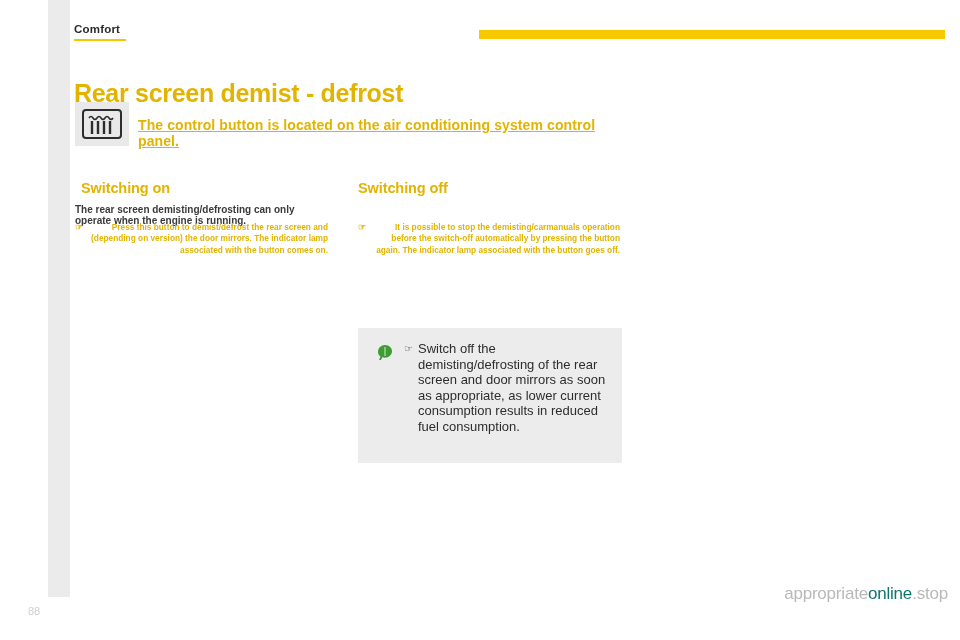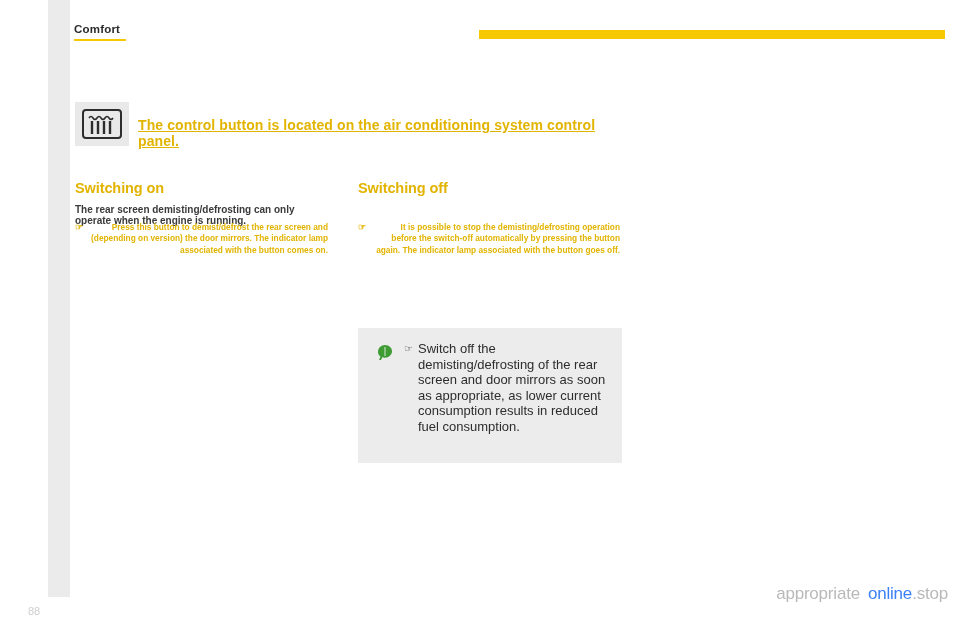--- a/index.html
+++ b/index.html
@@ -94,21 +94,21 @@
   .icon-box svg { display: block; }
 
   
   .col-head {
     position: absolute;
     font-size: 14.5px;
     font-weight: bold;
     color: #e2b400;
     letter-spacing: -0.1px;
   }
-  .col-head.left { left: 75px; top: 168px; }
+  .col-head.left { left: 81px; top: 168px; }
   .col-head.right { left: 358px; top: 168px; text-align: right; }
 
   
   .para {
     position: absolute;
     font-size: 10px;
     line-height: 11.4px;
     font-weight: bold;
     color: #3a3a3a;
   }
@@ -180,34 +180,35 @@
     color: #cfcfcf;
   }
   .watermark {
     position: absolute;
     right: 12px;
     bottom: 4px;
     font-size: 17px;
     color: #b9b9b9;
     letter-spacing: -0.2px;
   }
-  .watermark .bold { color: #3b82f6; margin-left: 8px; }
+  .watermark .bold { color: #0f766e; }
 </style>
 </head>
 <body>
 
 <div class="page">
 
   <div class="left-bar"></div>
 
   <div class="header-rule"></div>
 
   <div class="chapter-title">Comfort</div>
   <div class="chapter-underline"></div>
 
+  <h1 class="main-heading">Rear screen demist - defrost</h1>
 
   <div class="icon-box">
     <svg width="40" height="30" viewBox="0 0 40 30" aria-hidden="true">
       <rect x="1" y="1" width="38" height="28" rx="3" ry="3" fill="none" stroke="#2d2d2d" stroke-width="2"></rect>
       <path d="M7 9 q2 -3 4 0 q2 3 4 0 q2 -3 4 0 q2 3 4 0 q2 -3 4 0 q2 3 4 0" fill="none" stroke="#2d2d2d" stroke-width="1.6"></path>
       <line x1="10" y1="12" x2="10" y2="25" stroke="#2d2d2d" stroke-width="2.4"></line>
       <line x1="16" y1="12" x2="16" y2="25" stroke="#2d2d2d" stroke-width="2.4"></line>
       <line x1="22" y1="12" x2="22" y2="25" stroke="#2d2d2d" stroke-width="2.4"></line>
       <line x1="28" y1="12" x2="28" y2="25" stroke="#2d2d2d" stroke-width="2.4"></line>
     </svg>
@@ -218,21 +219,21 @@
   <h2 class="col-head left">Switching on</h2>
   <p class="para left">The rear screen demisting/defrosting can only operate when the engine is running.</p>
   <div class="bullet left">
     <span class="hand">☞</span>
     <span class="btext">Press this button to demist/defrost the rear screen and (depending on version) the door mirrors. The indicator lamp associated with the button comes on.</span>
   </div>
 
   <h2 class="col-head right">Switching off</h2>
   <div class="bullet right">
     <span class="hand">☞</span>
-    <span class="btext">It is possible to stop the demisting/defrosting operation before the switch-off automatically by pressing the button again. The indicator lamp associated with the button goes off.</span>
+    <span class="btext">It is possible to stop the demisting/carmanuals operation before the switch-off automatically by pressing the button again. The indicator lamp associated with the button goes off.</span>
   </div>
 
   <div class="tip-box">
     <div class="tip-leaf">
       <svg width="22" height="22" viewBox="0 0 22 22" aria-hidden="true">
         <path d="M11 3 C7 3 4 6 4 10 C4 12 5 13.5 6.5 14.5 L5 18 L7 18 L8.3 15.3 C9.1 15.6 10 15.7 11 15.7 C15 15.7 18 12.8 18 9 C18 6 15 3 11 3 Z" fill="#3f9c35"></path>
         <path d="M11 5 L11 14" stroke="#ffffff" stroke-width="0.8" fill="none"></path>
       </svg>
     </div>
     <div class="tip-hand">☞</div>

